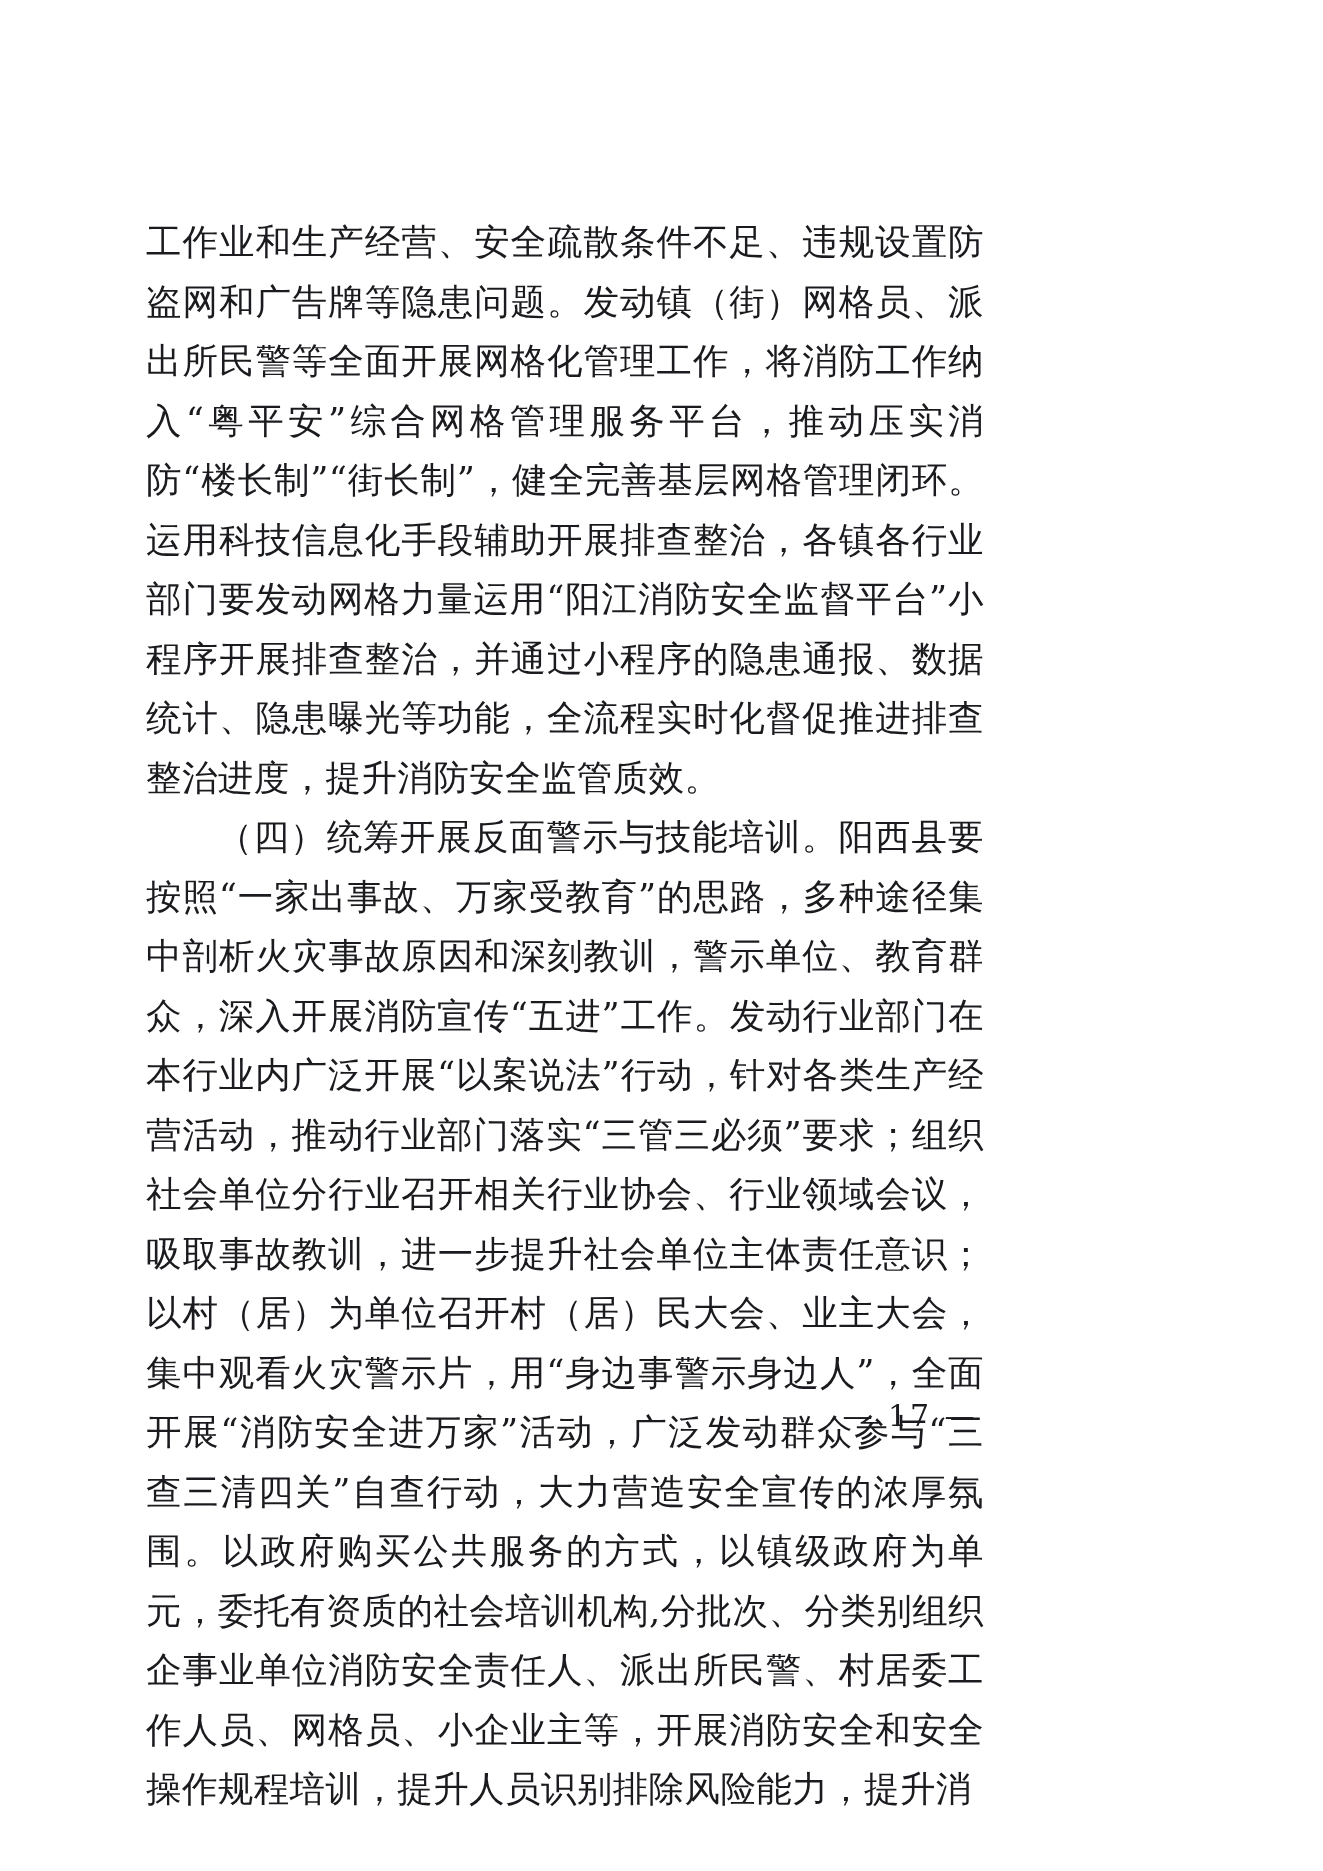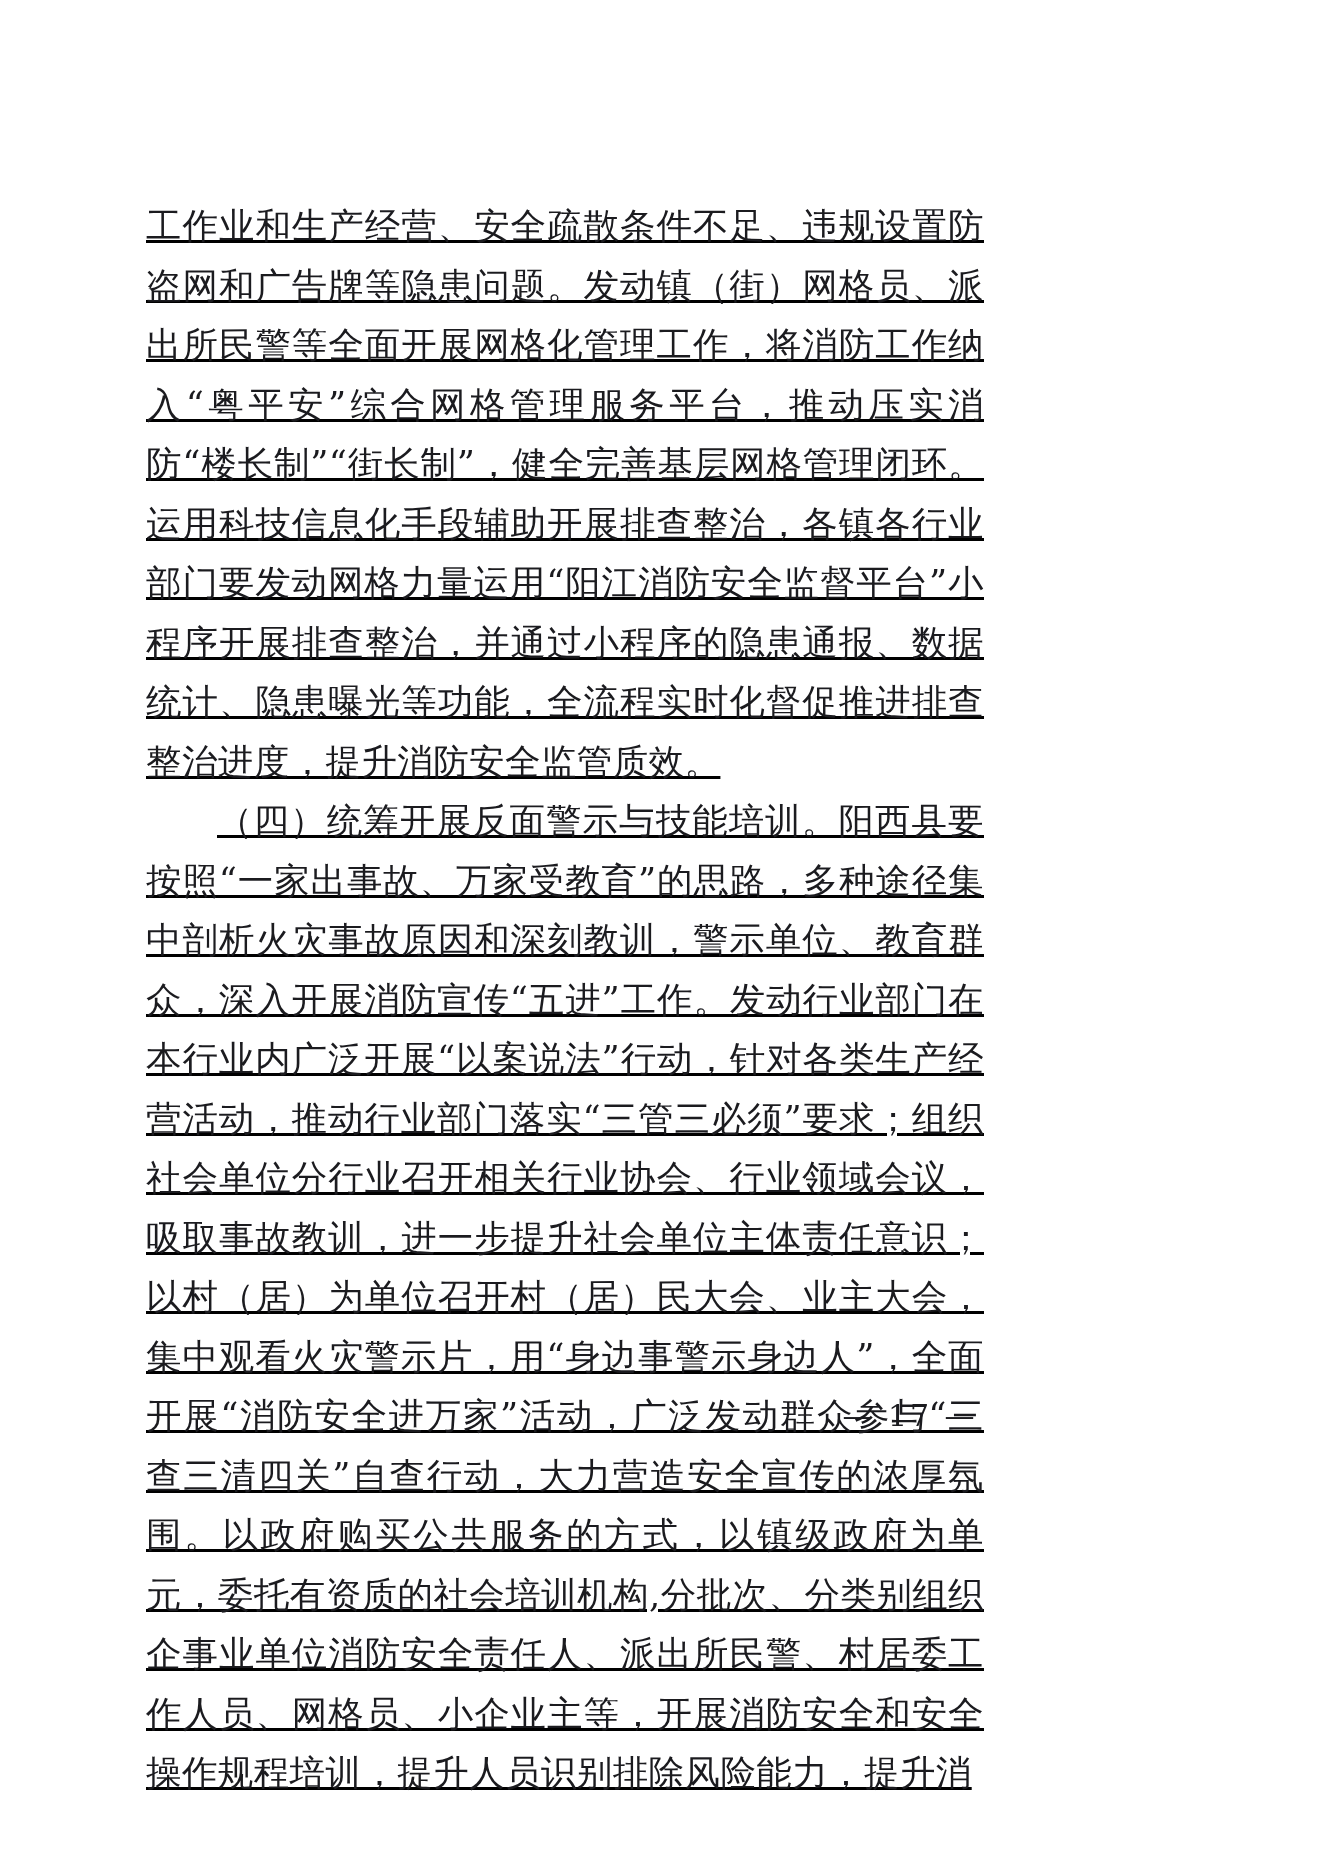--- a/index.html
+++ b/index.html
@@ -15,23 +15,22 @@
     background: #ffffff;
     box-sizing: border-box;
     overflow: hidden;
     font-family: "DejaVu Serif", "Liberation Serif", serif;
   }
 
   
   .doc-body {
     position: absolute;
     left: 146px;
-    top: 196px;
+    top: 212px;
     width: 838px;
-    text-decoration: underline;
   }
 
   .para {
     font-family: "DejaVu Serif", "Liberation Serif", serif;
     font-size: 35.5px;
     line-height: 59.5px;
     color: #1b1b1f;
     text-align: justify;
     text-justify: inter-character;
     text-align-last: left;

